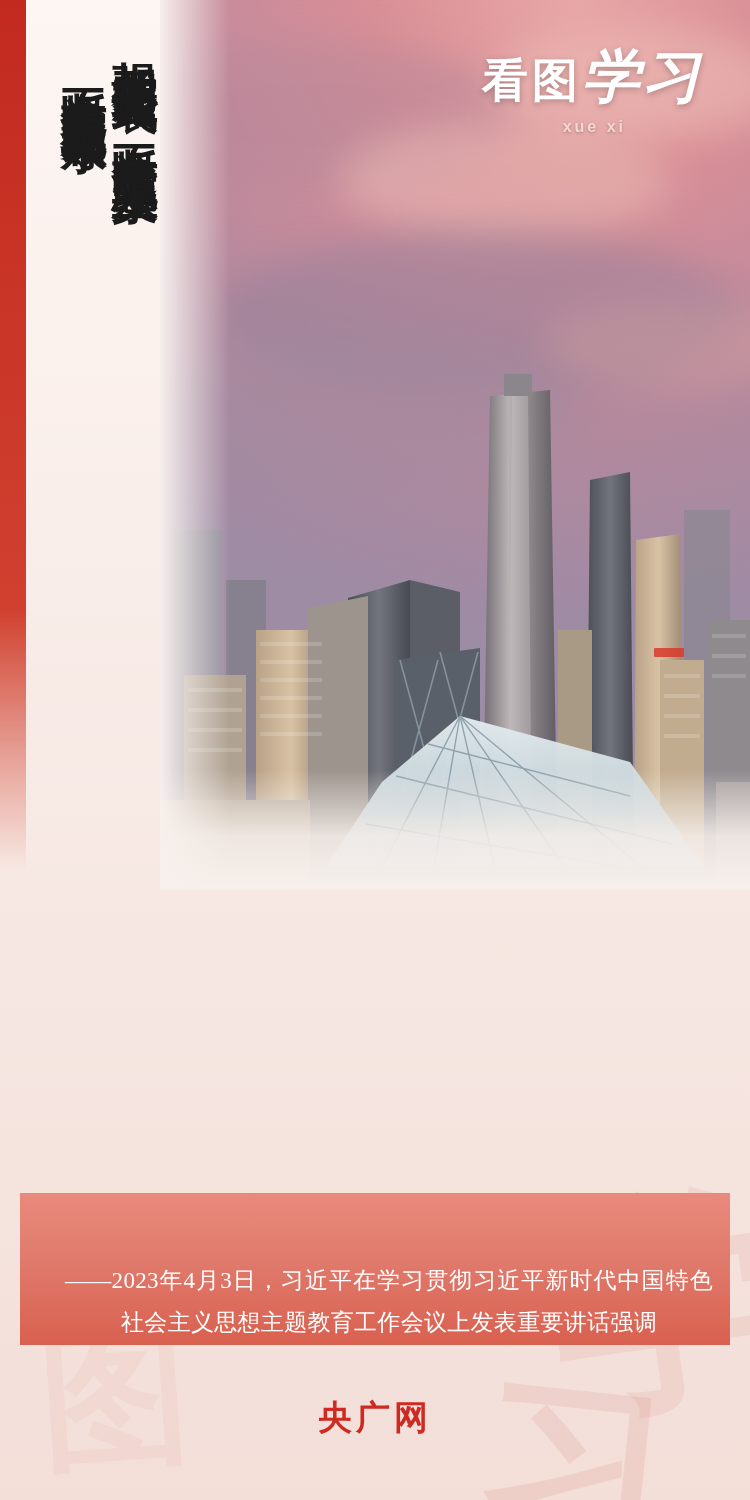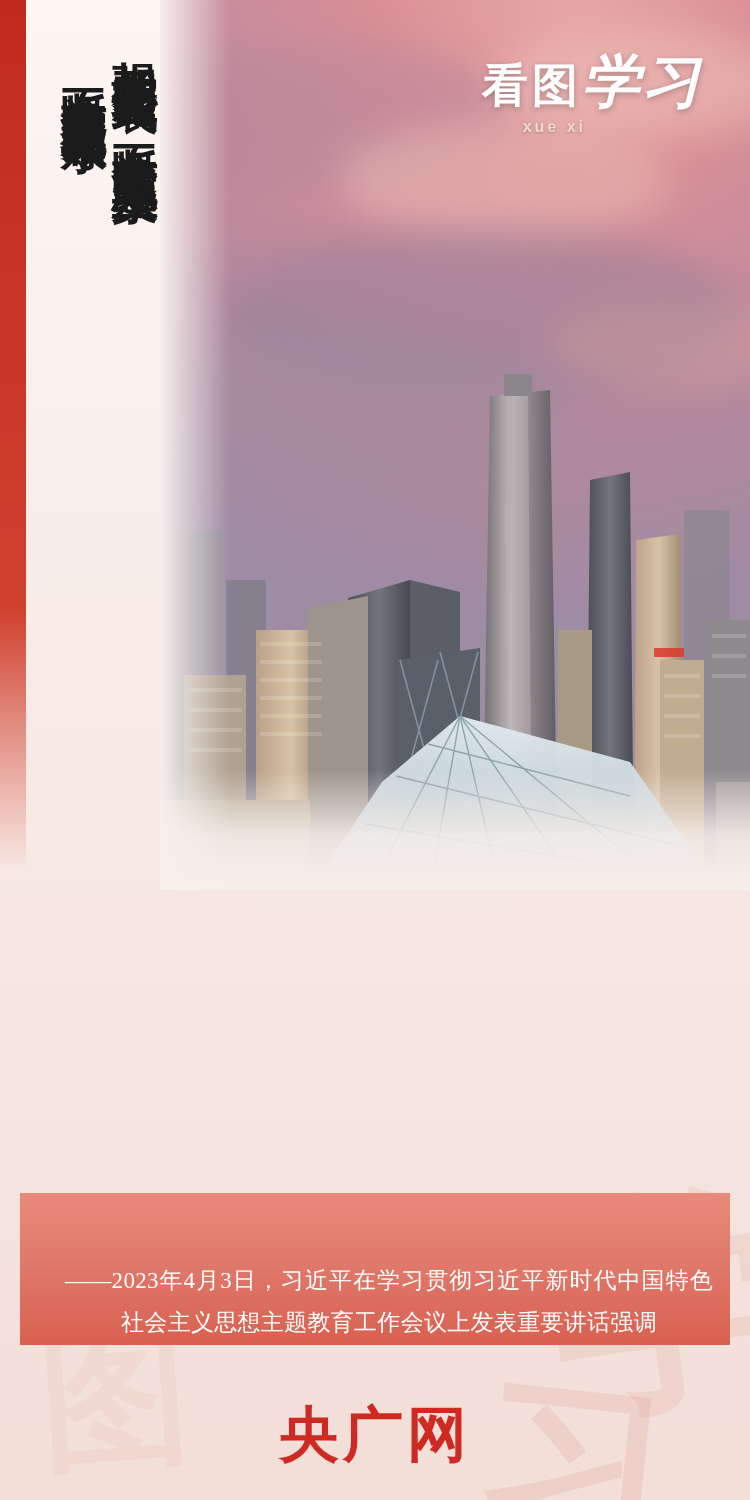--- a/index.html
+++ b/index.html
@@ -112,36 +112,36 @@
   
   .logo {
     position: absolute;
     right: 48px;
     top: 52px;
     z-index: 8;
     text-align: right;
     color: #fff;
   }
   .logo .zh {
-    font-family: Liberation Sans, sans-serif;
+    font-family: Liberation Mono, monospace;
     font-size: 46px;
     font-weight: 700;
     letter-spacing: 4px;
     text-shadow: 0 2px 6px rgba(0,0,0,.25);
     line-height: 1;
     text-align: center;
   }
   .logo .zh .cursive {
     font-style: italic;
     font-size: 58px;
     letter-spacing: 2px;
   }
   .logo .py {
     margin-top: 8px;
-    margin-right: 116px;
+    margin-right: 76px;
     font-size: 16px;
     font-weight: 700;
     letter-spacing: 3px;
     color: #f3d7d1;
     text-shadow: 0 1px 3px rgba(0,0,0,.25);
   }
 
   
   .quote {
     position: absolute;
@@ -188,21 +188,21 @@
     left: 0; right: 0;
     top: 1395px;
     display: flex;
     align-items: center;
     justify-content: center;
     z-index: 7;
   }
   .footer .brand {
     font-family: "Liberation Serif", "DejaVu Serif", serif;
     font-weight: 700;
-    font-size: 60px;
+    font-size: 34px;
     letter-spacing: 4px;
     color: #cf2a22;
   }
 </style>
 </head>
 <body>
 
 <div class="poster">
 
   <div class="bg-mark m1">学</div>

